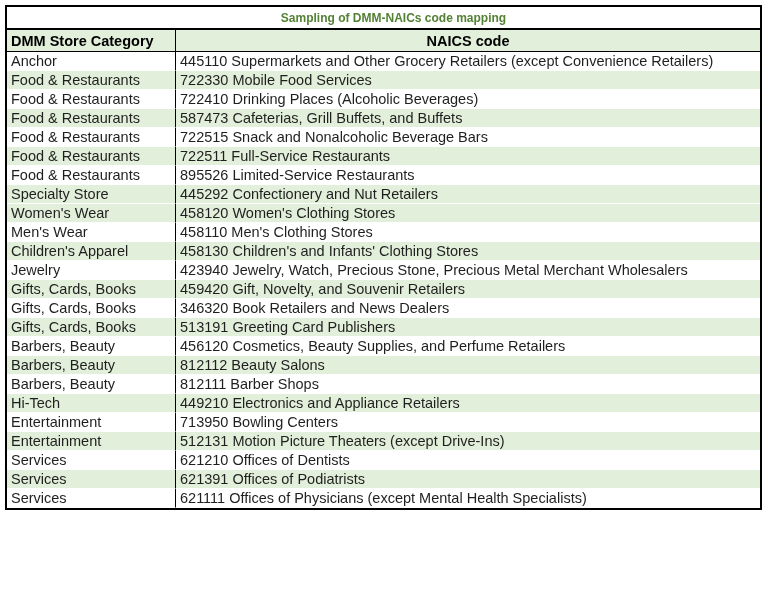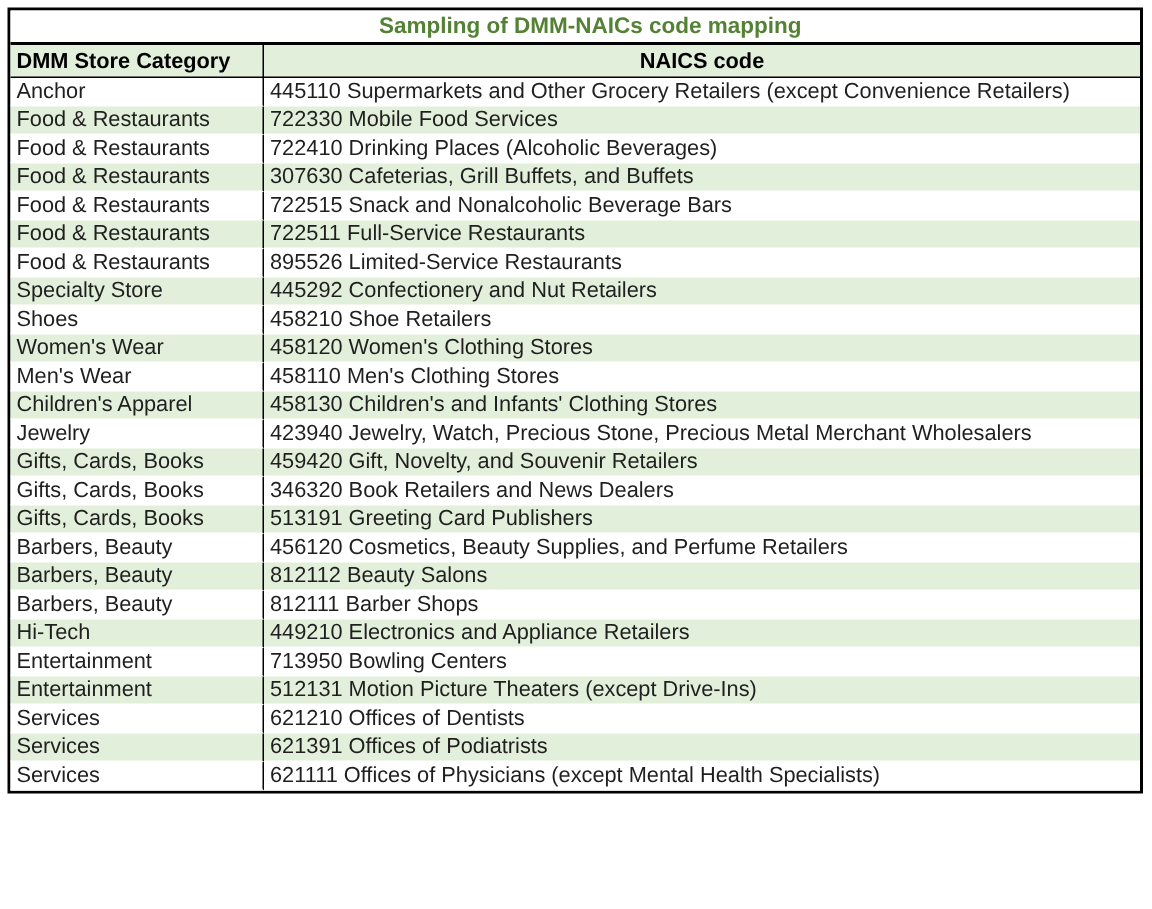--- a/index.html
+++ b/index.html
@@ -29,21 +29,21 @@
     table-layout: fixed;
   }
   col.c-cat   { width: 169px; }
   col.c-naics { width: auto; }
 
   tr.title-row { height: 23px; }
   tr.title-row th {
     background: #ffffff;
     border-bottom: 2px solid var(--border-black);
     color: var(--title-green);
-    font-size: 15px;
+    font-size: 12px;
     font-weight: bold;
     text-align: center;
     vertical-align: middle;
     white-space: nowrap;
     overflow: hidden;
     padding-left: 20px;
   }
   tr.header-row { height: 22px; }
   tr.header-row th {
     background: var(--band-green);
@@ -104,41 +104,37 @@
         <tr class="data-row band">
     <td class="col-cat">Food &amp; Restaurants</td>
     <td class="col-naics">722330 Mobile Food Services</td>
   </tr>
         <tr class="data-row">
     <td class="col-cat">Food &amp; Restaurants</td>
     <td class="col-naics">722410 Drinking Places (Alcoholic Beverages)</td>
   </tr>
         <tr class="data-row band">
     <td class="col-cat">Food &amp; Restaurants</td>
-    <td class="col-naics">307630 Cafeterias, Grill Buffets, and Buffets</td>
+    <td class="col-naics">587473 Cafeterias, Grill Buffets, and Buffets</td>
   </tr>
         <tr class="data-row">
     <td class="col-cat">Food &amp; Restaurants</td>
     <td class="col-naics">722515 Snack and Nonalcoholic Beverage Bars</td>
   </tr>
         <tr class="data-row band">
     <td class="col-cat">Food &amp; Restaurants</td>
     <td class="col-naics">722511 Full-Service Restaurants</td>
   </tr>
         <tr class="data-row">
     <td class="col-cat">Food &amp; Restaurants</td>
     <td class="col-naics">895526 Limited-Service Restaurants</td>
   </tr>
         <tr class="data-row band">
     <td class="col-cat">Specialty Store</td>
     <td class="col-naics">445292 Confectionery and Nut Retailers</td>
-  </tr>
-        <tr class="data-row">
-    <td class="col-cat">Shoes</td>
-    <td class="col-naics">458210 Shoe Retailers</td>
   </tr>
         <tr class="data-row band">
     <td class="col-cat">Women's Wear</td>
     <td class="col-naics">458120 Women's Clothing Stores</td>
   </tr>
         <tr class="data-row">
     <td class="col-cat">Men's Wear</td>
     <td class="col-naics">458110 Men's Clothing Stores</td>
   </tr>
         <tr class="data-row band">

